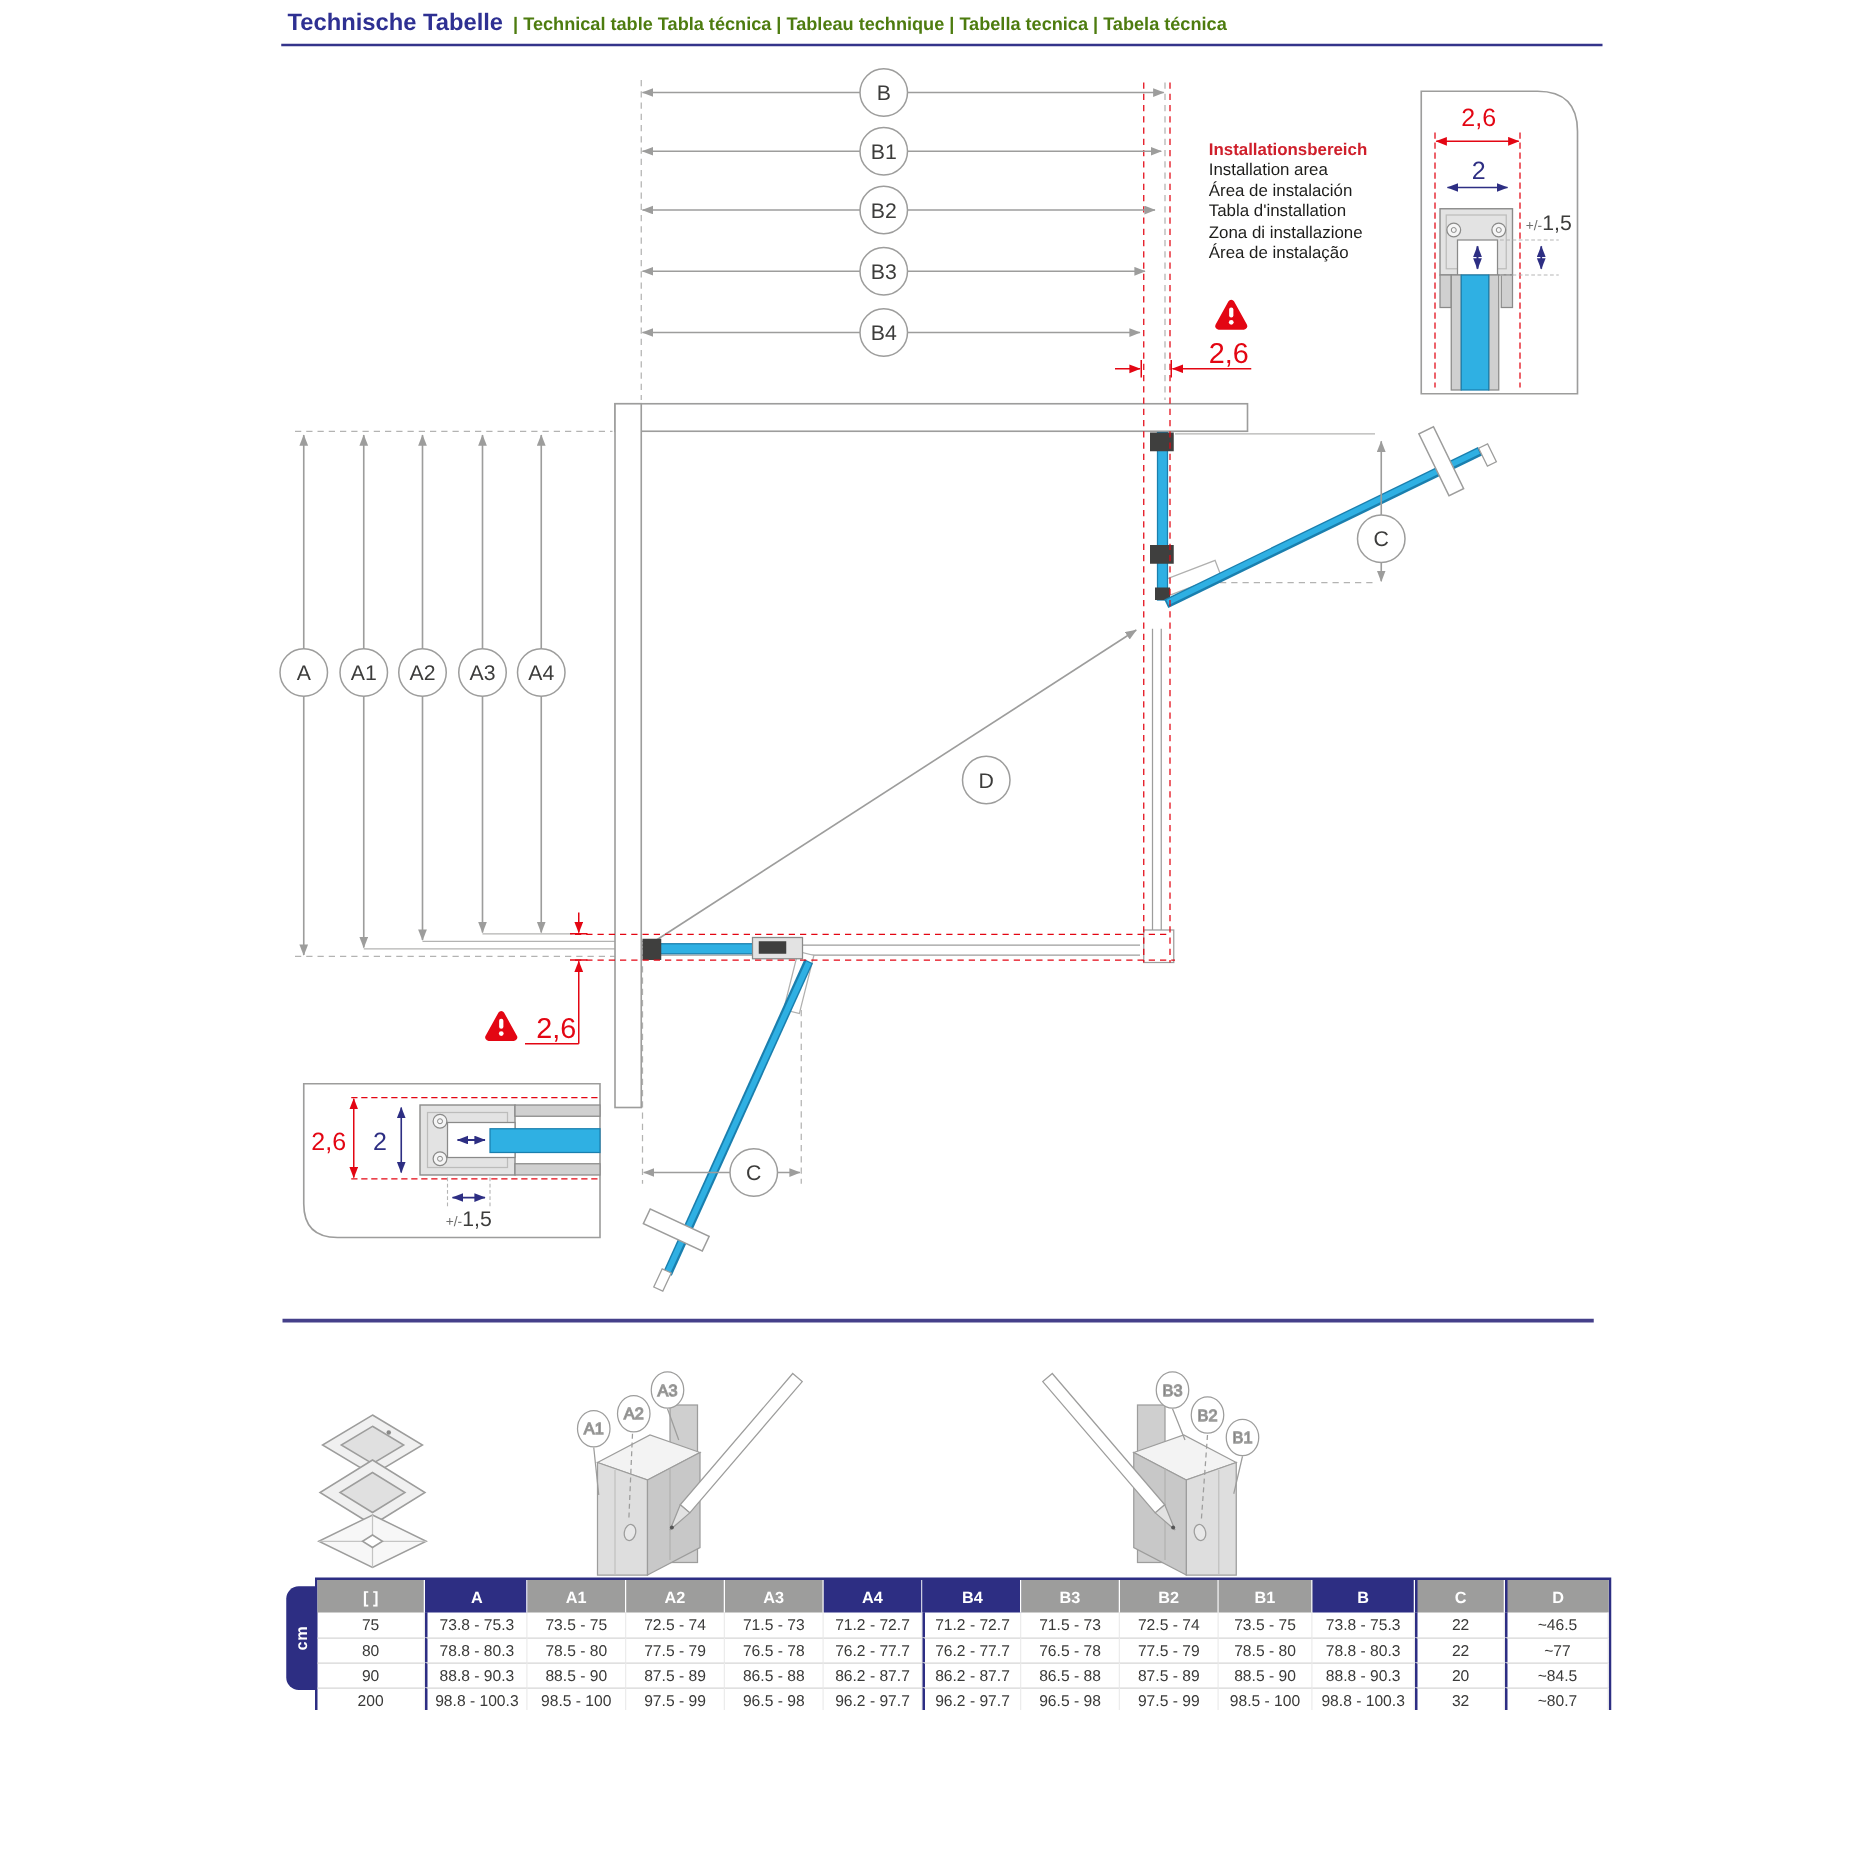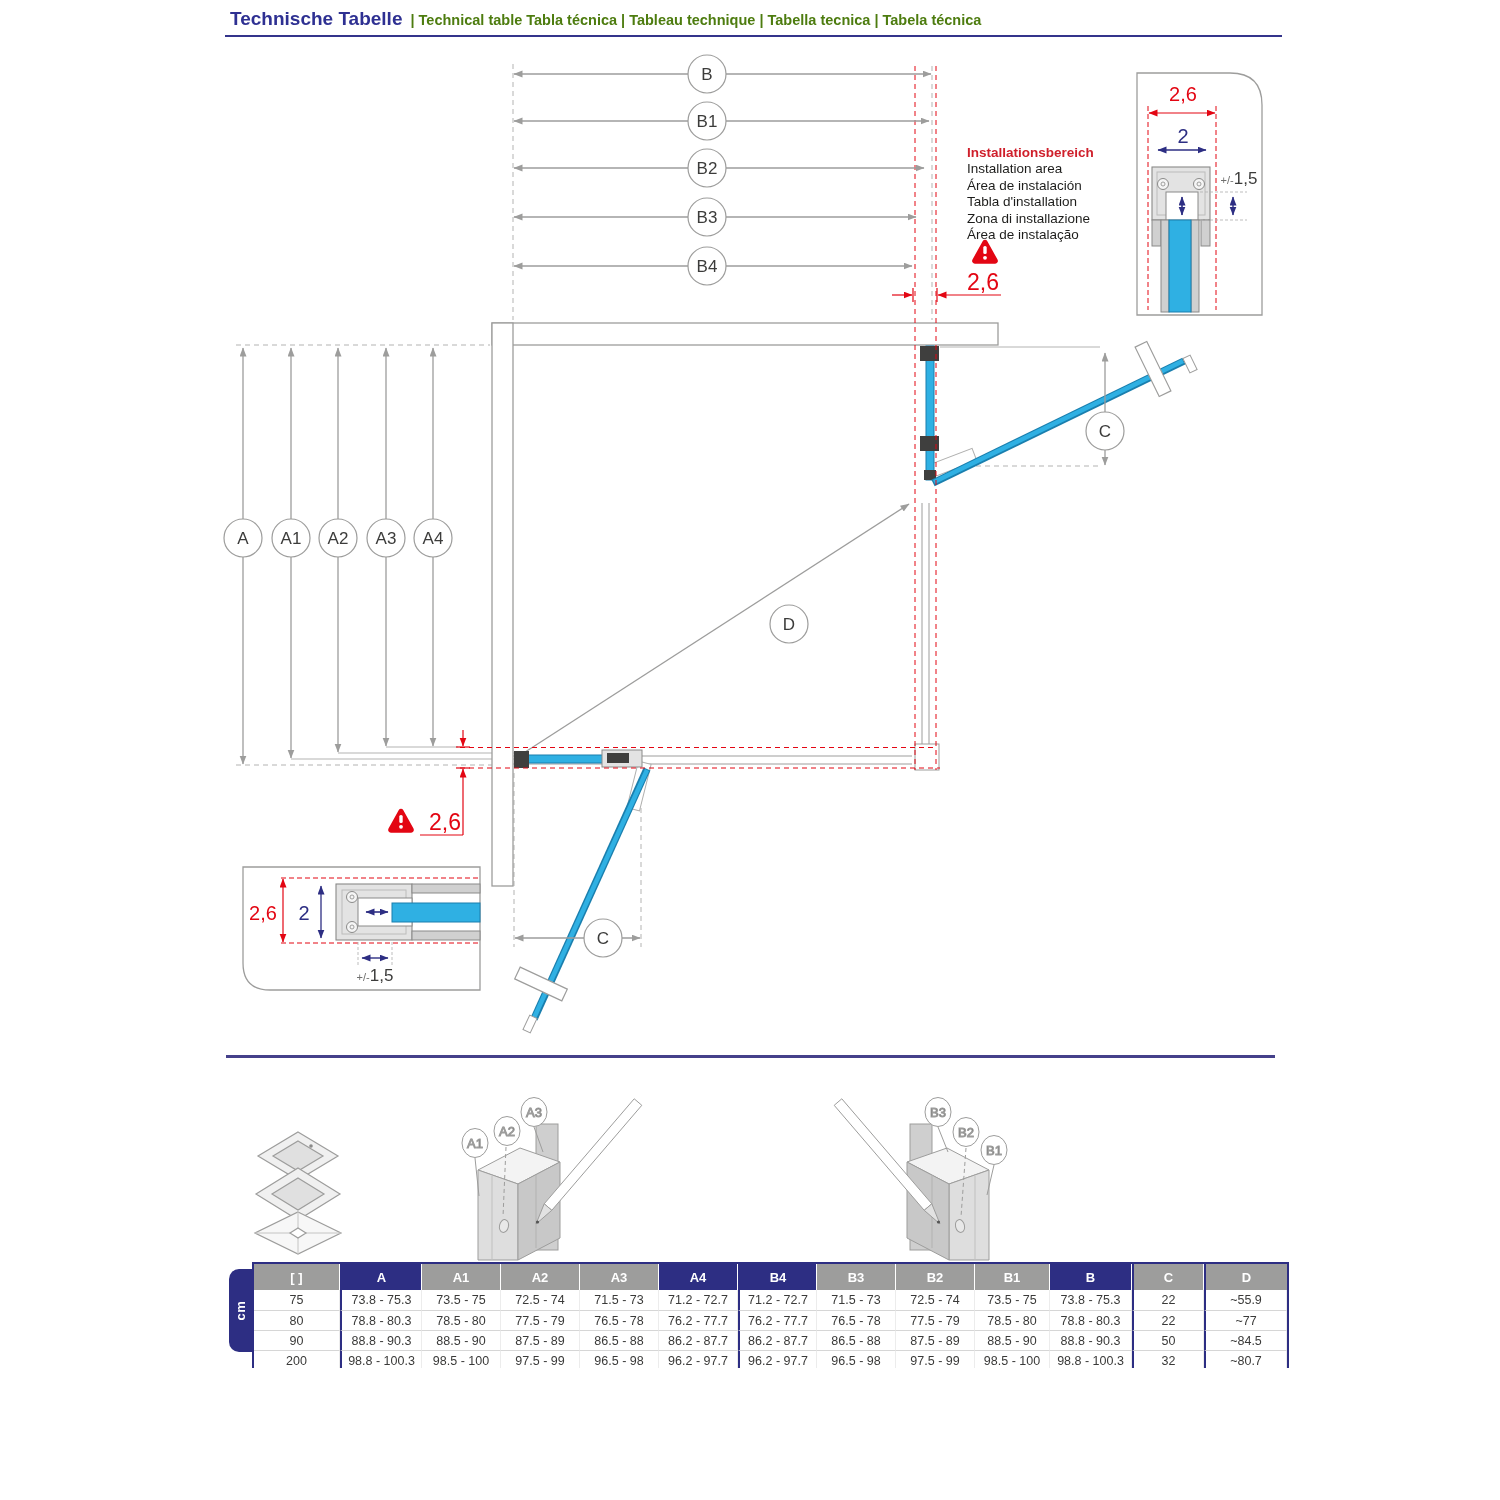--- a/index.html
+++ b/index.html
@@ -8,21 +8,21 @@
   .abs{position:absolute;}
 
   
   #hdr{left:230px;top:8px;display:flex;align-items:baseline;gap:8px;white-space:nowrap;}
   #hdr .title{font-size:19px;font-weight:700;color:#2e3092;}
   #hdr .subtitle{font-size:14.5px;font-weight:600;color:#4d7c0f;}
   #title-rule{left:225px;top:35px;width:1057px;height:2px;background:#34348b;}
 
   
   #install{left:967px;top:112px;font-size:13.5px;line-height:16.4px;color:#1d1d1b;}
-  #install .red{color:#cf1f2b;font-weight:600;margin-top:33px;}
+  #install .red{color:#cf1f2b;font-weight:600;}
 
   
   #mid-rule{left:226px;top:1055px;width:1049px;height:3px;background:#45408a;}
 
   
   #dtable{left:252px;top:1262px;display:grid;
     grid-template-columns:86px 82px 79px 79px 79px 79px 79px 79px 79px 75px 82px 72px 83px;
     border:2px solid #2d2e83;background:#fff;}
   .th{height:26px;display:flex;align-items:center;justify-content:center;
       font-size:13px;font-weight:700;color:#fff;border-right:1px solid #fff;box-sizing:border-box;}
@@ -377,21 +377,21 @@
     <div class="td">73.5 - 75</div>
     <div class="td">72.5 - 74</div>
     <div class="td">71.5 - 73</div>
     <div class="td">71.2 - 72.7</div>
     <div class="td bl">71.2 - 72.7</div>
     <div class="td">71.5 - 73</div>
     <div class="td">72.5 - 74</div>
     <div class="td">73.5 - 75</div>
     <div class="td">73.8 - 75.3</div>
     <div class="td bl">22</div>
-    <div class="td bl">~55.9</div>
+    <div class="td bl">~46.5</div>
 
     <div class="td sep">80</div>
     <div class="td sep bl">78.8 - 80.3</div>
     <div class="td sep">78.5 - 80</div>
     <div class="td sep">77.5 - 79</div>
     <div class="td sep">76.5 - 78</div>
     <div class="td sep">76.2 - 77.7</div>
     <div class="td sep bl">76.2 - 77.7</div>
     <div class="td sep">76.5 - 78</div>
     <div class="td sep">77.5 - 79</div>
@@ -404,21 +404,21 @@
     <div class="td sep bl">88.8 - 90.3</div>
     <div class="td sep">88.5 - 90</div>
     <div class="td sep">87.5 - 89</div>
     <div class="td sep">86.5 - 88</div>
     <div class="td sep">86.2 - 87.7</div>
     <div class="td sep bl">86.2 - 87.7</div>
     <div class="td sep">86.5 - 88</div>
     <div class="td sep">87.5 - 89</div>
     <div class="td sep">88.5 - 90</div>
     <div class="td sep">88.8 - 90.3</div>
-    <div class="td sep bl">50</div>
+    <div class="td sep bl">20</div>
     <div class="td sep bl">~84.5</div>
 
     <div class="td sep">200</div>
     <div class="td sep bl">98.8 - 100.3</div>
     <div class="td sep">98.5 - 100</div>
     <div class="td sep">97.5 - 99</div>
     <div class="td sep">96.5 - 98</div>
     <div class="td sep">96.2 - 97.7</div>
     <div class="td sep bl">96.2 - 97.7</div>
     <div class="td sep">96.5 - 98</div>

